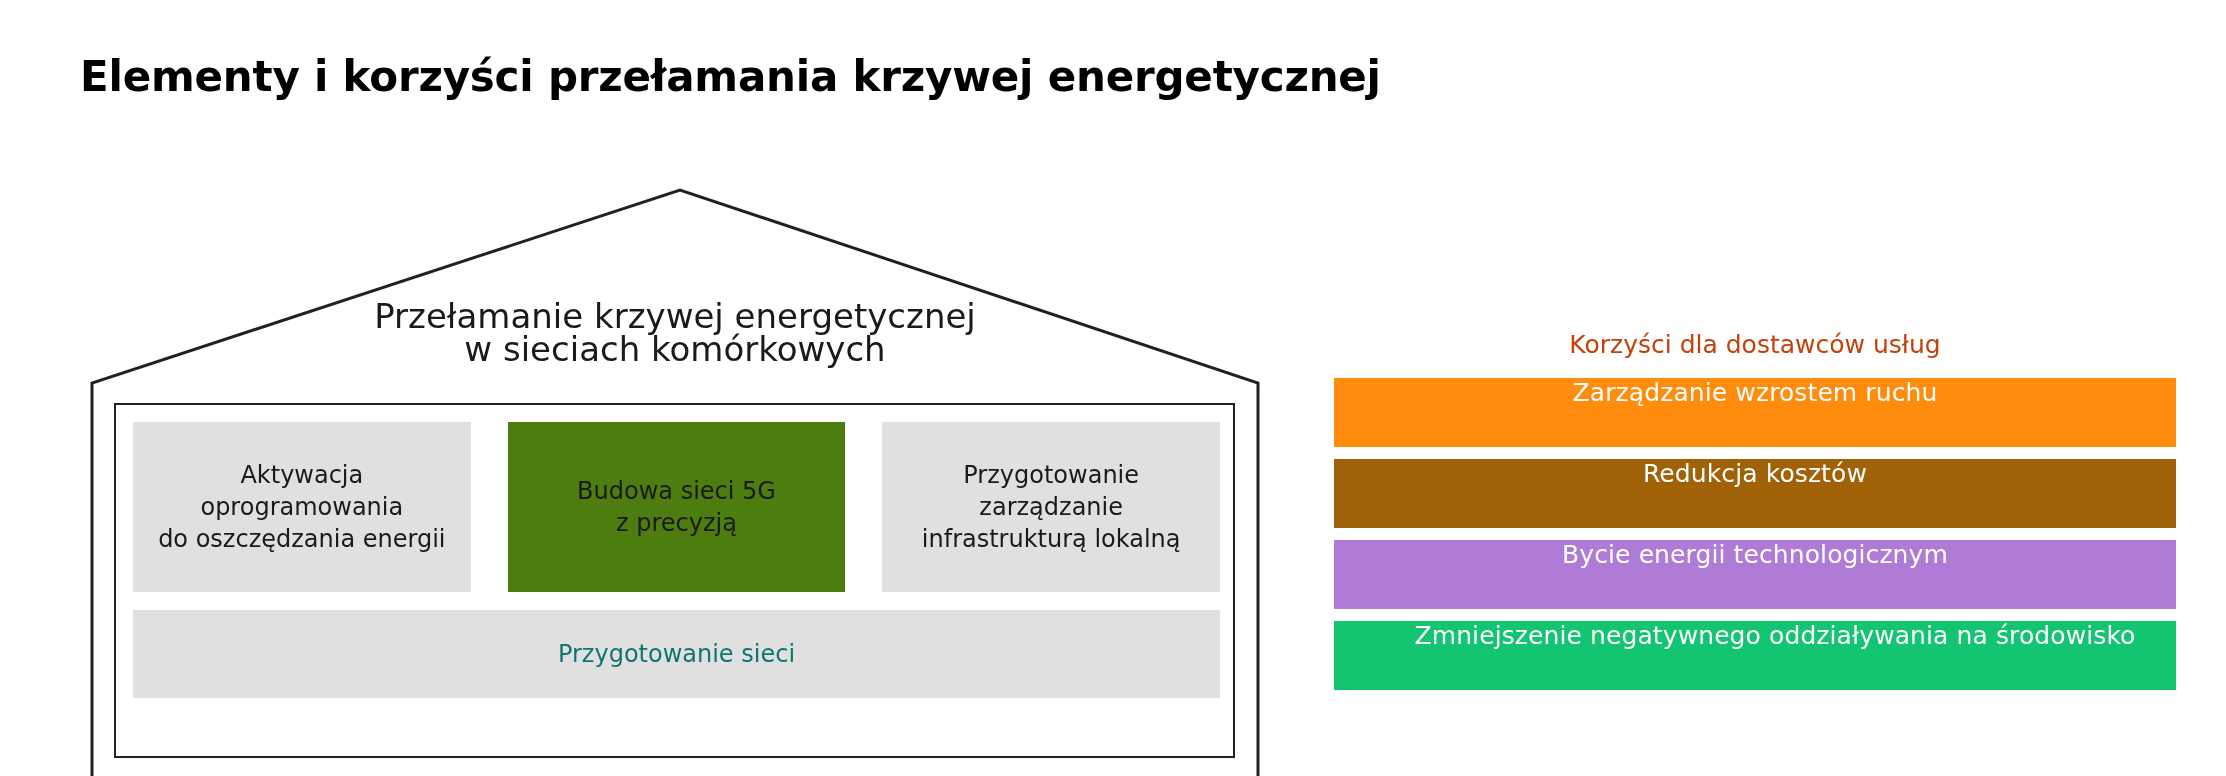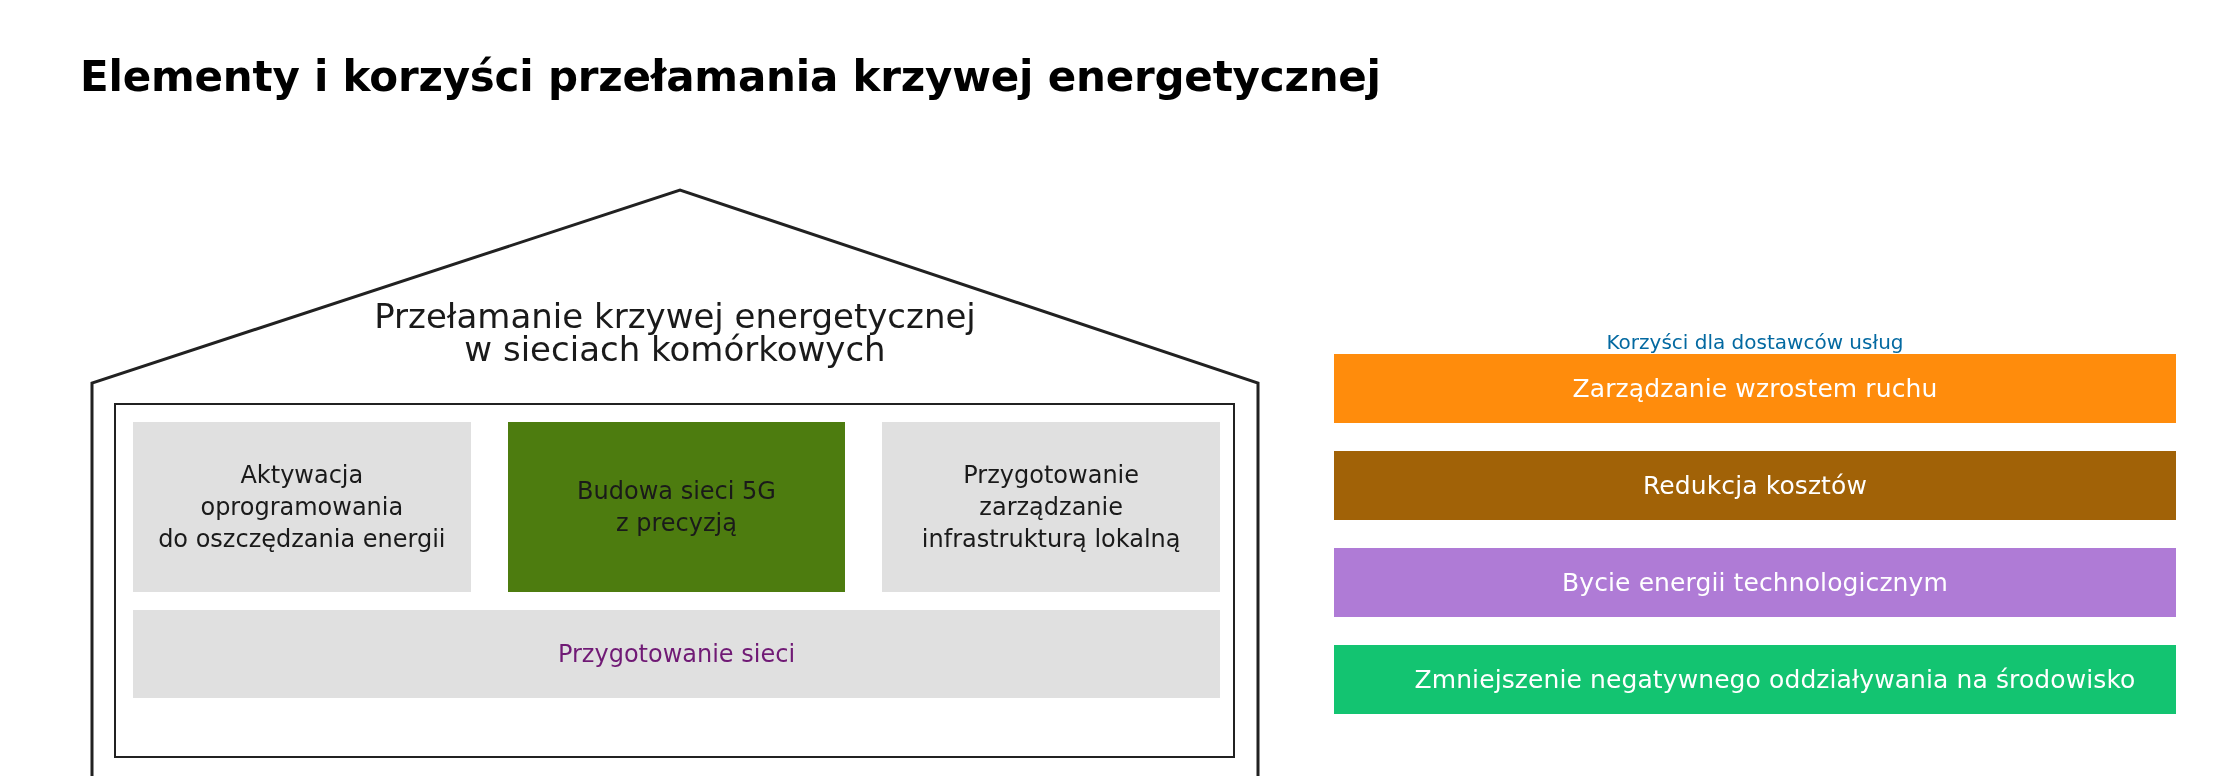--- a/index.html
+++ b/index.html
@@ -75,39 +75,39 @@
   .pillar span{display:block;}
   #foundation{
     position:absolute;
     left:17px; top:205px;
     width:1087px; height:88px;
     background:#e0e0e0;
     display:flex;
     align-items:center;
     justify-content:center;
     font-size:24px;
-    color:#701a75;
+    color:#0f766e;
   }
 
   
   #benefits-panel{
     position:absolute;
     left:1334px; top:330px;
     width:842px;
   }
   .benefits-title{
-    font-size:20px;
-    color:#0369a1;
+    font-size:25px;
+    color:#c2410c;
     text-align:center;
+    margin-bottom:19px;
   }
   .benefit-bar{
     height:69px;
-    margin-bottom:28px;
+    margin-bottom:12px;
     display:flex;
-    align-items:center;
     justify-content:center;
     color:#ffffff;
     font-size:25px;
     letter-spacing:0.1px;
   }
 </style>
 </head>
 <body>
 
 <div id="root">

